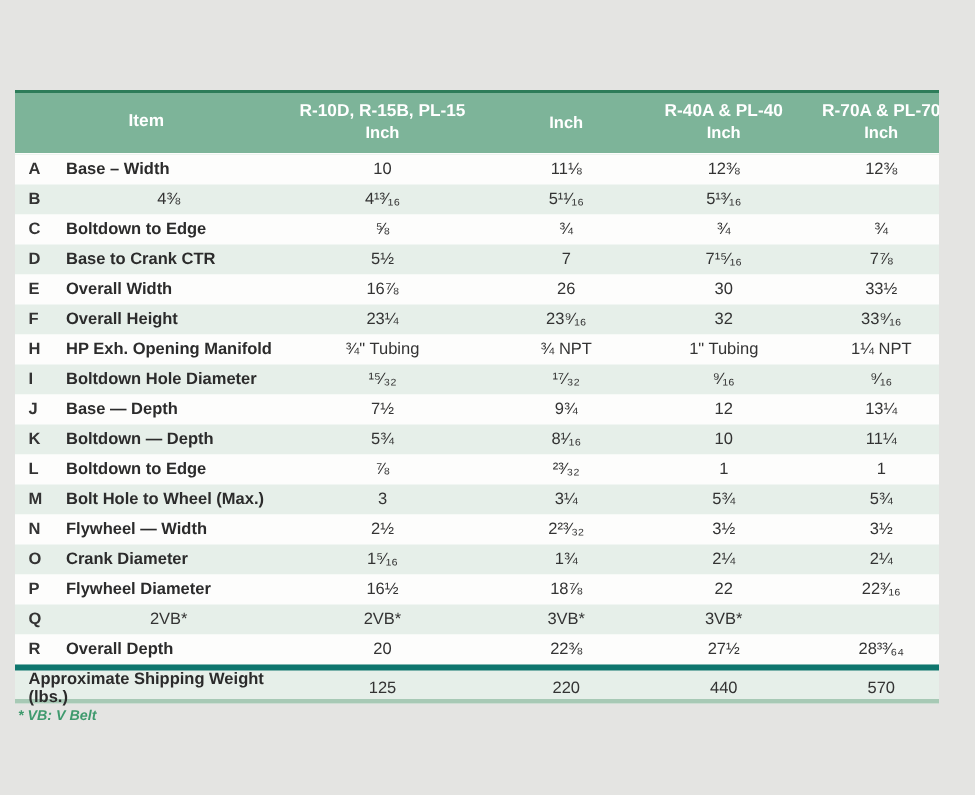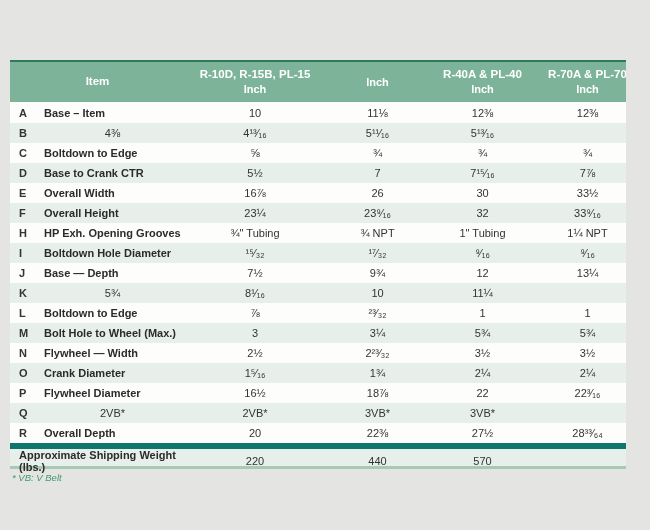--- a/index.html
+++ b/index.html
@@ -44,31 +44,31 @@
   .row:nth-child(odd)  { background:#fdfdfc; }
   .cell-letter { padding-left:9px; font-weight:600; color:#333; }
   .cell-item   { padding-left:4px; font-weight:600; color:#2b2b2b; }
   .cell-val    { text-align:center; color:#333; }
   .summary {
     display:grid;
     grid-template-columns:175px 140px 105px 105px 105px;
     height:23px;
     align-items:center;
     background:#e6efe9;
-    border-top:6px solid #0f766e;
+    border-top:4px solid #0f766e;
     font-size:11px;
   }
   .summary-label { padding-left:9px; font-weight:600; color:#2b2b2b; }
   .footnote {
     position:absolute;
     left:12px; top:472px;
     font-size:9.5px;
     font-style:italic;
     color:#3f9a6e;
-    font-weight:400;
+    font-weight:700;
   }
 </style>
 </head>
 <body>
 
 <div class="canvas">
   <div class="table-card">
 
     <div class="hdr">
       <div class="hdr-cell">Item</div>
@@ -85,21 +85,21 @@
       </div>
       <div class="hdr-cell">
         <div>R-70A &amp; PL-70</div>
         <div class="unit">Inch</div>
       </div>
     </div>
 
     <div>
         <div class="row">
         <div class="cell-letter">A</div>
-        <div class="cell-item">Base – Item</div>
+        <div class="cell-item">Base – Width</div>
         <div class="cell-val">10</div>
         <div class="cell-val">11⅛</div>
         <div class="cell-val">12⅜</div>
         <div class="cell-val">12⅜</div>
       </div>
         <div class="row">
         <div class="cell-letter">B</div>
         <div class="cell-val">4⅜</div>
         <div class="cell-val">4¹³⁄₁₆</div>
         <div class="cell-val">5¹¹⁄₁₆</div>
@@ -132,21 +132,21 @@
         <div class="row">
         <div class="cell-letter">F</div>
         <div class="cell-item">Overall Height</div>
         <div class="cell-val">23¼</div>
         <div class="cell-val">23⁹⁄₁₆</div>
         <div class="cell-val">32</div>
         <div class="cell-val">33⁹⁄₁₆</div>
       </div>
         <div class="row">
         <div class="cell-letter">H</div>
-        <div class="cell-item">HP Exh. Opening Grooves</div>
+        <div class="cell-item">HP Exh. Opening Manifold</div>
         <div class="cell-val">¾" Tubing</div>
         <div class="cell-val">¾ NPT</div>
         <div class="cell-val">1" Tubing</div>
         <div class="cell-val">1¼ NPT</div>
       </div>
         <div class="row">
         <div class="cell-letter">I</div>
         <div class="cell-item">Boltdown Hole Diameter</div>
         <div class="cell-val">¹⁵⁄₃₂</div>
         <div class="cell-val">¹⁷⁄₃₂</div>
@@ -156,20 +156,21 @@
         <div class="row">
         <div class="cell-letter">J</div>
         <div class="cell-item">Base — Depth</div>
         <div class="cell-val">7½</div>
         <div class="cell-val">9¾</div>
         <div class="cell-val">12</div>
         <div class="cell-val">13¼</div>
       </div>
         <div class="row">
         <div class="cell-letter">K</div>
+        <div class="cell-item">Boltdown — Depth</div>
         <div class="cell-val">5¾</div>
         <div class="cell-val">8¹⁄₁₆</div>
         <div class="cell-val">10</div>
         <div class="cell-val">11¼</div>
       </div>
         <div class="row">
         <div class="cell-letter">L</div>
         <div class="cell-item">Boltdown to Edge</div>
         <div class="cell-val">⅞</div>
         <div class="cell-val">²³⁄₃₂</div>
@@ -220,20 +221,21 @@
         <div class="cell-item">Overall Depth</div>
         <div class="cell-val">20</div>
         <div class="cell-val">22⅜</div>
         <div class="cell-val">27½</div>
         <div class="cell-val">28³³⁄₆₄</div>
       </div>
       </div>
 
     <div class="summary">
       <div class="summary-label">Approximate Shipping Weight (lbs.)</div>
+      <div class="cell-val">125</div>
       <div class="cell-val">220</div>
       <div class="cell-val">440</div>
       <div class="cell-val">570</div>
     </div>
 
   </div>
 
   <div class="footnote">* VB: V Belt</div>
 </div>
 

